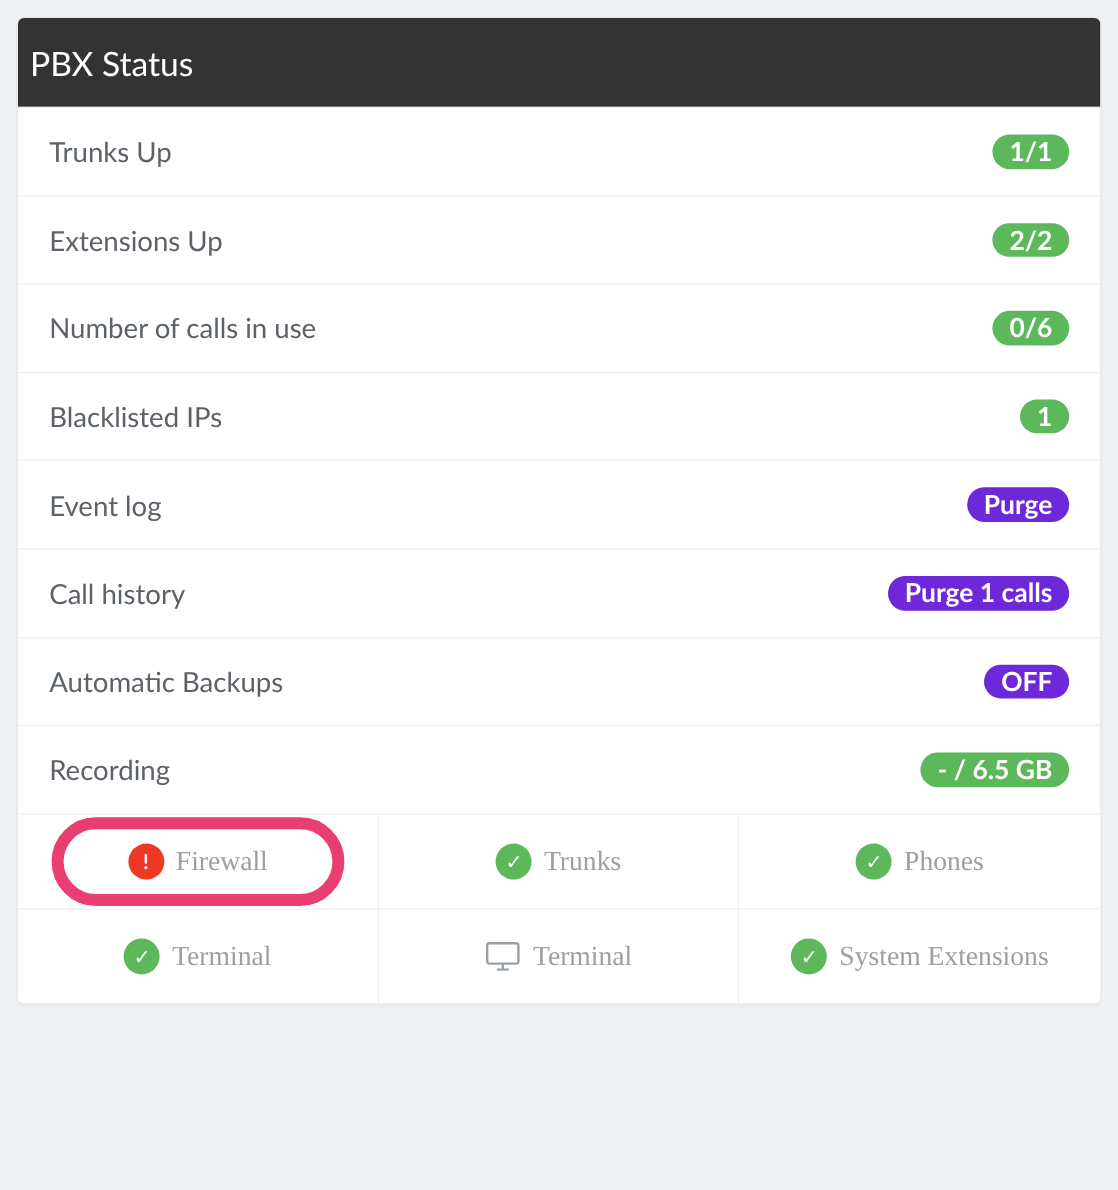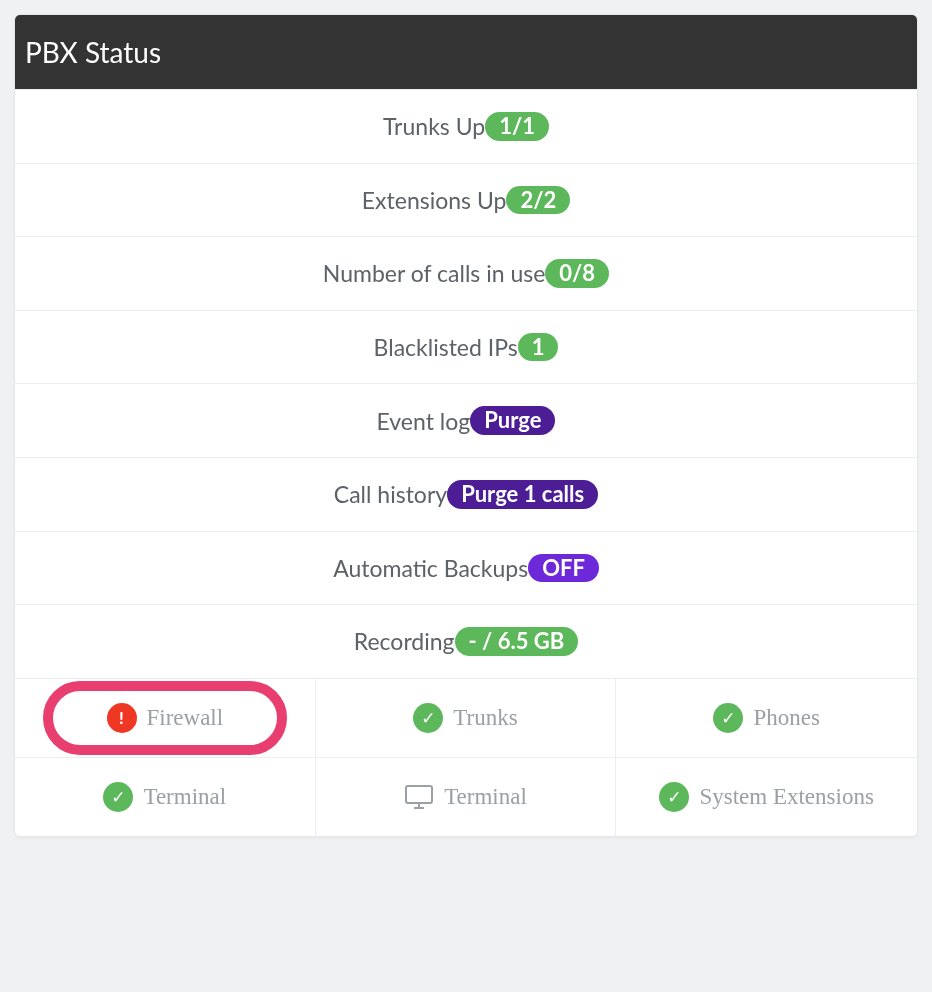--- a/index.html
+++ b/index.html
@@ -22,39 +22,39 @@
     background: #333333;
     color: #ffffff;
     text-align: left;
     font-size: 28px;
     font-weight: 400;
     padding: 20px 10px;
   }
   .row {
     display: flex;
     align-items: center;
-    justify-content: center;
+    justify-content: space-between;
     padding: 22px 26px 22px 26px;
     border-top: 1px solid #ecedee;
     font-size: 23px;
   }
   .row:first-of-type { border-top: none; }
   .row .label { color: #5c6268; }
   .badge {
     display: inline-block;
     padding: 0 14px;
     border-radius: 16px;
     font-size: 22px;
     font-weight: 700;
     color: #ffffff;
     line-height: 1.3;
     white-space: nowrap;
   }
   .badge.green { background: #5db85c; }
-  .badge.dark  { background: #4c1d95; }
+  .badge.dark  { background: #6d28d9; }
   .badge.red   { background: #6d28d9; }
   .grid {
     display: grid;
     grid-template-columns: 1fr 1fr 1fr;
     border-top: 1px solid #ecedee;
   }
   .tile {
     display: flex;
     align-items: center;
     justify-content: center;
@@ -106,21 +106,21 @@
     <span class="badge green">1/1</span>
   </div>
 
   <div class="row">
     <span class="label">Extensions Up</span>
     <span class="badge green">2/2</span>
   </div>
 
   <div class="row">
     <span class="label">Number of calls in use</span>
-    <span class="badge green">0/8</span>
+    <span class="badge green">0/6</span>
   </div>
 
   <div class="row">
     <span class="label">Blacklisted IPs</span>
     <span class="badge green">1</span>
   </div>
 
   <div class="row">
     <span class="label">Event log</span>
     <span class="badge dark">Purge</span>

